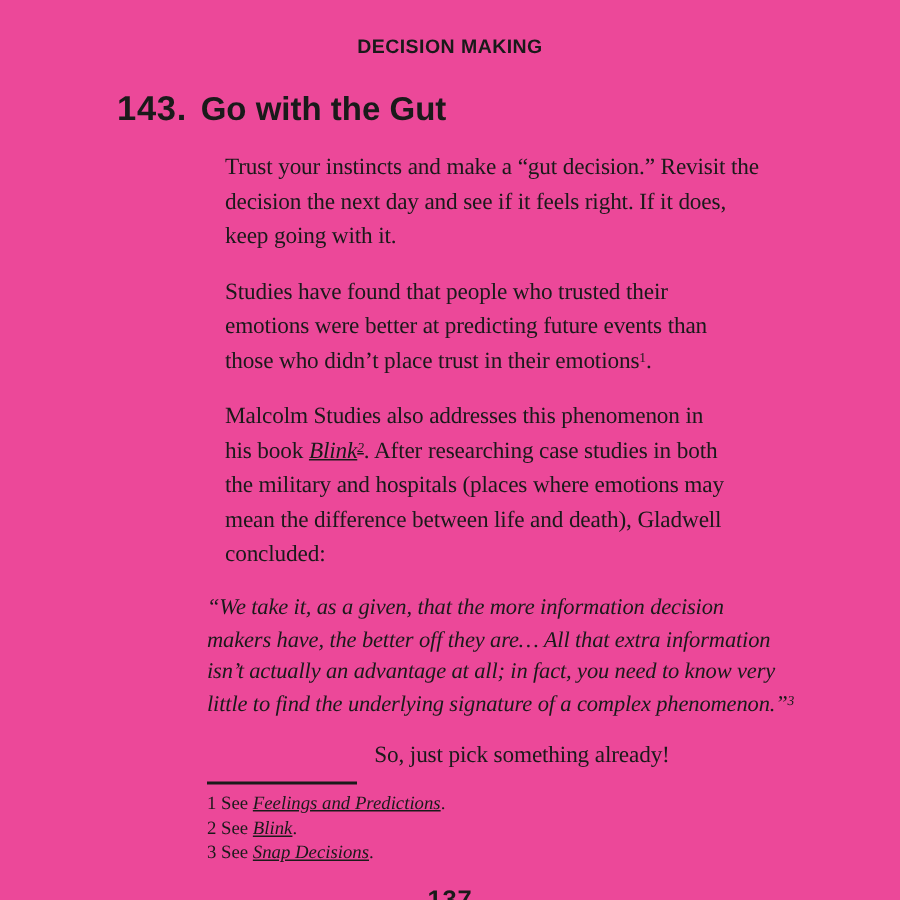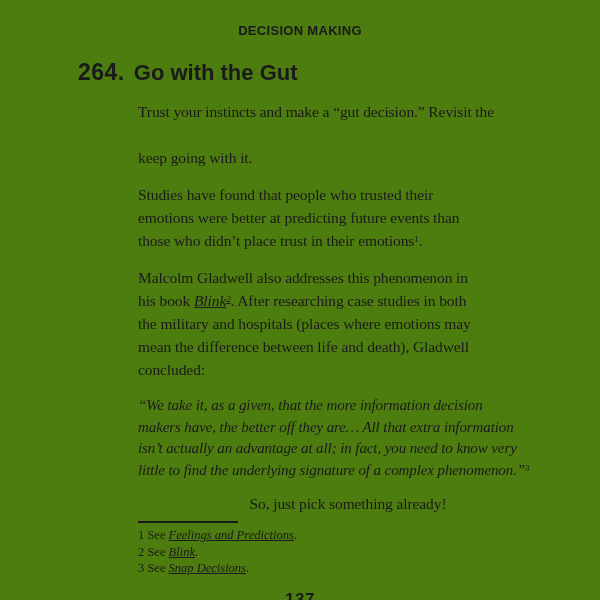--- a/index.html
+++ b/index.html
@@ -1,21 +1,21 @@
 <!DOCTYPE html>
 <html><head>
 <meta charset="utf-8">
 <style>
   html, body { margin: 0; padding: 0; background: #e9e9e9; }
   .page {
     position: relative;
     width: 600px;
     height: 600px;
     margin: 0 auto;
-    background: #4d7c0f;
+    background: #ec4899;
     color: #1a1a1a;
     font-family: "Liberation Serif", serif;
     overflow: hidden;
     box-sizing: border-box;
   }
   .running-head {
     padding-top: 23px;
     text-align: center;
     font-family: "Liberation Sans", sans-serif;
     font-weight: 700;
@@ -40,21 +40,21 @@
     font-weight: 700;
     font-size: 22px;
   }
   .content {
     margin: 14px 0 0 138px;
     width: 420px;
     font-size: 15.5px;
     line-height: 23px;
     letter-spacing: -0.1px;
   }
-  .content p { margin: 0 0 14px; }
+  .content p { margin: 0 12px 14px; }
   .content p:last-child { margin-bottom: 0; text-align: center; }
   .content p.quote {
     font-style: italic;
     font-size: 15px;
     line-height: 21.5px;
     margin: 6px 0 11px;
   }
   .i { font-style: italic; text-decoration: underline; }
   .sup {
     font-size: 9px;
@@ -82,28 +82,28 @@
   }
 </style>
 </head>
 <body>
 
 <div class="page">
 
   <div class="running-head">DECISION MAKING</div>
 
   <div class="entry-head">
-    <span class="entry-number">264.</span>
+    <span class="entry-number">143.</span>
     <h1 class="entry-title">Go with the Gut</h1>
   </div>
 
   <div class="content">
-    <p><span>Trust your instincts and make a “gut decision.” Revisit the</span><br><br><span>keep going with it.</span></p>
+    <p><span>Trust your instincts and make a “gut decision.” Revisit the</span><br><span>decision the next day and see if it feels right. If it does,</span><br><span>keep going with it.</span></p>
     <p><span>Studies have found that people who trusted their</span><br><span>emotions were better at predicting future events than</span><br><span>those who didn’t place trust in their emotions</span><span class="sup">1</span><span>.</span></p>
-    <p><span>Malcolm Gladwell also addresses this phenomenon in</span><br><span>his book </span><span class="i">Blink</span><span class="sup i">2</span><span>. After researching case studies in both</span><br><span>the military and hospitals (places where emotions may</span><br><span>mean the difference between life and death), Gladwell</span><br><span>concluded:</span></p>
+    <p><span>Malcolm Studies also addresses this phenomenon in</span><br><span>his book </span><span class="i">Blink</span><span class="sup i">2</span><span>. After researching case studies in both</span><br><span>the military and hospitals (places where emotions may</span><br><span>mean the difference between life and death), Gladwell</span><br><span>concluded:</span></p>
     <p class="quote"><span>“We take it, as a given, that the more information decision</span><br><span>makers have, the better off they are… All that extra information</span><br><span>isn’t actually an advantage at all; in fact, you need to know very</span><br><span>little to find the underlying signature of a complex phenomenon.”</span><span class="sup">3</span></p>
     <p><span>So, just pick something already!</span></p>
   </div>
 
   <div class="footnotes">
     <div class="fn-divider"></div>
     <div class="fn"><span>1 See </span><span class="i">Feelings and Predictions</span><span>.</span></div>
     <div class="fn"><span>2 See </span><span class="i">Blink</span><span>.</span></div>
     <div class="fn"><span>3 See </span><span class="i">Snap Decisions</span><span>.</span></div>
   </div>

